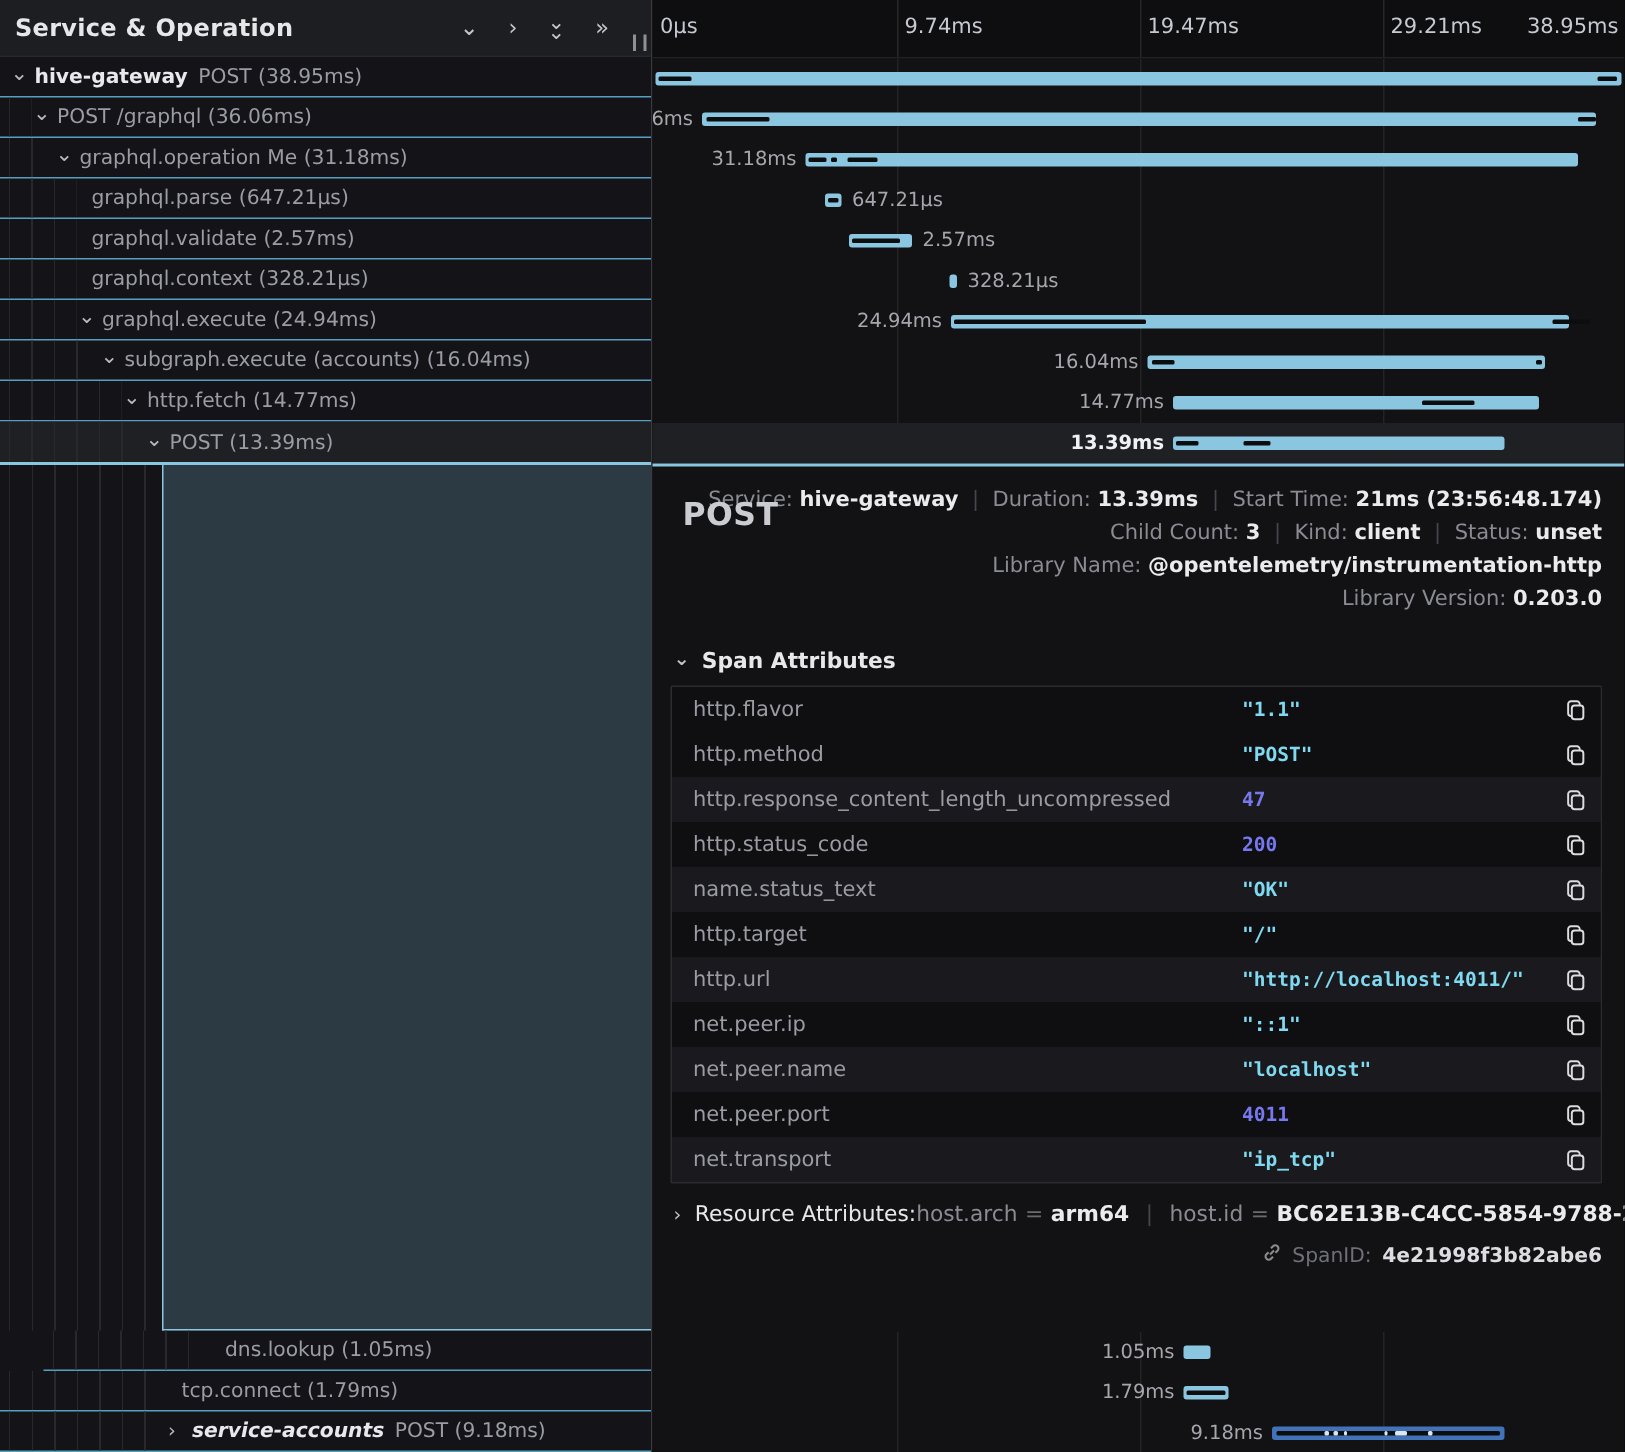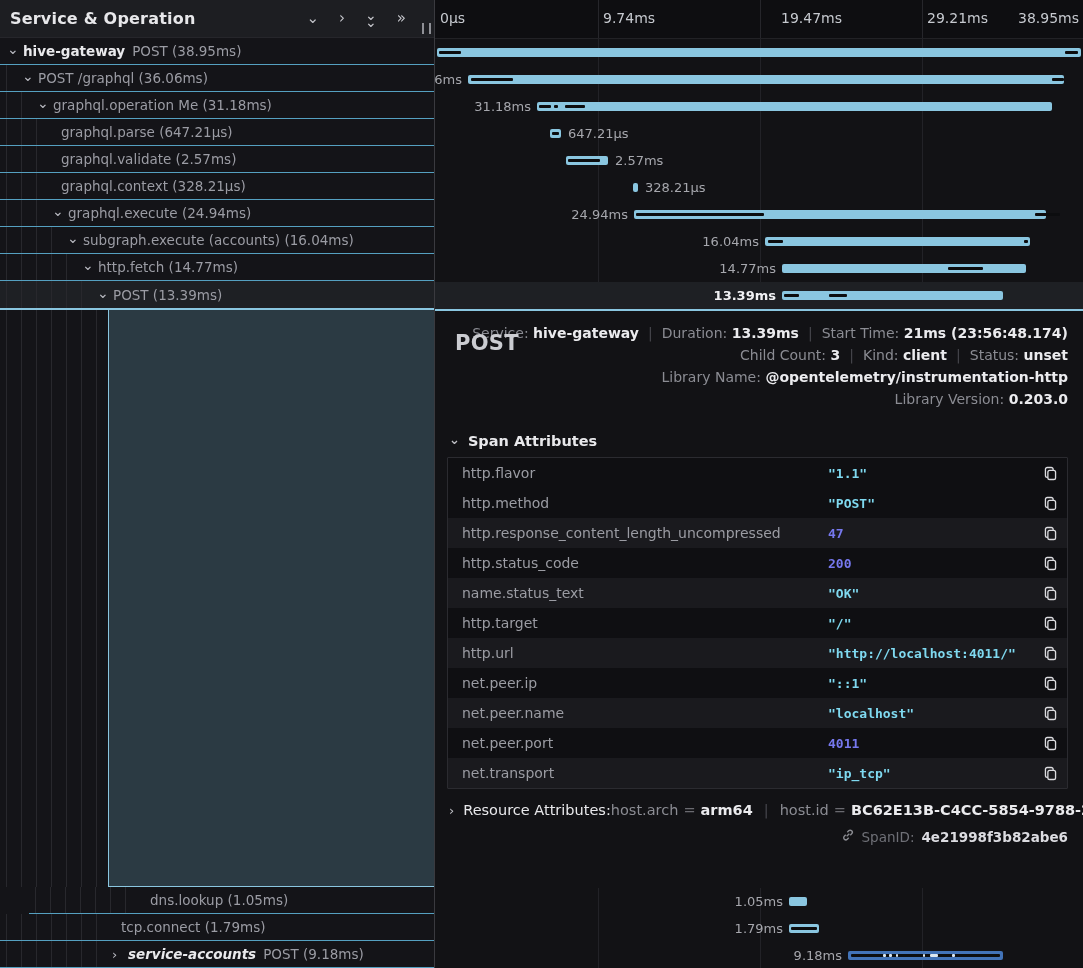--- a/index.html
+++ b/index.html
@@ -191,21 +191,21 @@
 
   <div class="divider"></div>
 
   <div class="right-col">
     <div class="ruler" id="ruler">
         <div class="tickline" style="left: 163px;"></div>
         <div class="tickline" style="left: 325px;"></div>
         <div class="tickline" style="left: 487px;"></div>
         <div class="ticklabel" style="left: 5px;">0μs</div>
         <div class="ticklabel" style="left: 168px;">9.74ms</div>
-        <div class="ticklabel" style="left: 330px; margin-left: 16px;">19.47ms</div>
+        <div class="ticklabel" style="left: 330px;">19.47ms</div>
         <div class="ticklabel" style="left: 492px;">29.21ms</div>
         <div class="ticklabel" style="right: 4px;">38.95ms</div>
       </div>
     <div class="bars" id="bars-top" style="height:270px">
         <div class="gridline" style="left: 163px;"></div>
         <div class="gridline" style="left: 325px;"></div>
         <div class="gridline" style="left: 487px;"></div>
         <div class="bar-row">
           <div class="bar" style="left: 2px; width: 644px;"></div>
           <div class="bar-mark" style="left: 4px; width: 22px;"></div>

